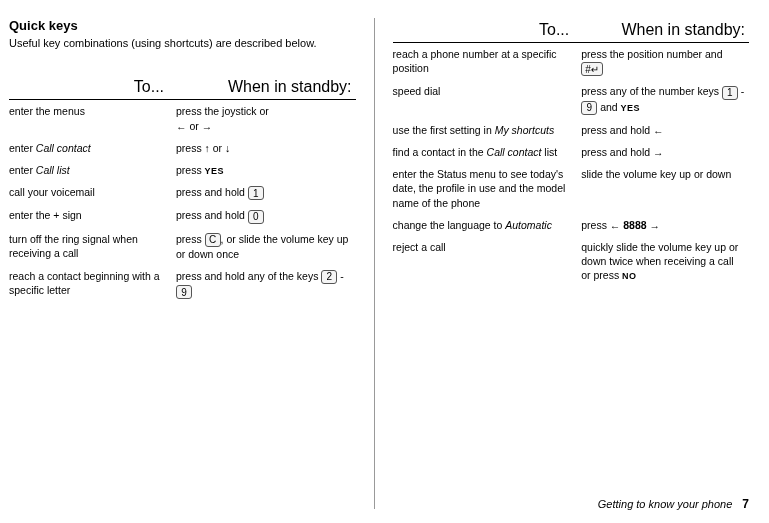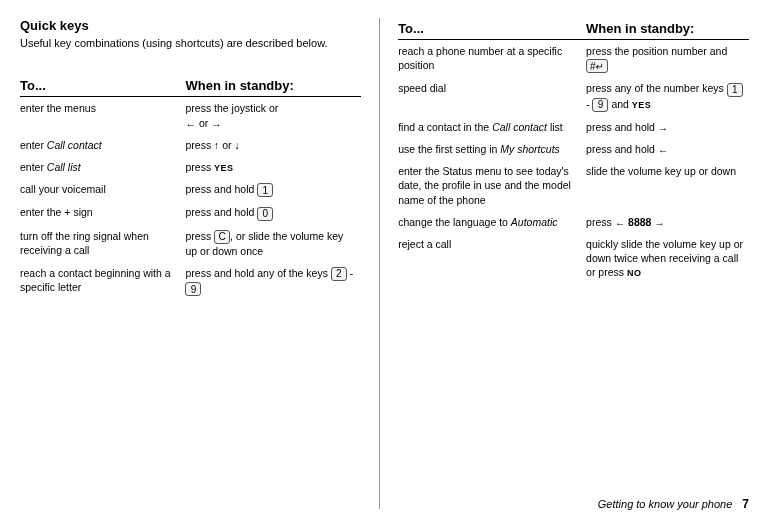--- a/index.html
+++ b/index.html
@@ -9,21 +9,21 @@
       background: #fff;
       font-family: Arial, Helvetica, sans-serif;
       font-size: 11px;
       color: #000;
       overflow: hidden;
     }
     .page {
       display: flex;
       width: 769px;
       height: 523px;
-      padding: 18px 20px 14px 20px;
+      padding: 18px 20px 14px 9px;
     }
     .left-col {
       width: 370px;
       padding-right: 18px;
       border-right: 1px solid #999;
     }
     .right-col {
       width: 379px;
       padding-left: 18px;
     }
@@ -35,25 +35,25 @@
     .section-desc {
       font-size: 11px;
       margin-bottom: 24px;
       line-height: 1.4;
     }
     table {
       width: 100%;
       border-collapse: collapse;
     }
     thead tr th {
-      font-weight: bold;
-      font-size: 13px;
+      font-weight: normal;
+      font-size: 16px;
       padding: 3px 4px 3px 0;
       border-bottom: 1.5px solid #000;
-      text-align: left;
+      text-align: right;
       vertical-align: bottom;
     }
     thead tr th.col2 {
       padding-left: 8px;
     }
     tbody tr td {
       font-size: 10.5px;
       padding: 4px 4px 4px 0;
       vertical-align: top;
       line-height: 1.35;
@@ -182,27 +182,27 @@
           <td>reach a phone number at a specific position</td>
           <td class="col2">press the position number and <span class="kbd">#↵</span></td>
         </tr>
 
         <tr>
           <td>speed dial</td>
           <td class="col2">press any of the number keys <span class="kbd">1</span> - <span class="kbd">9</span> and <span class="yes-text">YES</span></td>
         </tr>
 
         <tr>
+          <td>use the first setting in <em>My shortcuts</em></td>
+          <td class="col2">press and hold ←</td>
+        </tr>
+
+        <tr>
           <td>find a contact in the <em>Call contact</em> list</td>
           <td class="col2">press and hold →</td>
-        </tr>
-
-        <tr>
-          <td>use the first setting in <em>My shortcuts</em></td>
-          <td class="col2">press and hold ←</td>
         </tr>
 
         <tr>
           <td>enter the Status menu to see today's date, the profile in use and the model name of the phone</td>
           <td class="col2">slide the volume key up or down</td>
         </tr>
 
         <tr>
           <td>change the language to <em>Automatic</em></td>
           <td class="col2">press ← <span class="bold-key"><b>8888</b></span> →</td>

